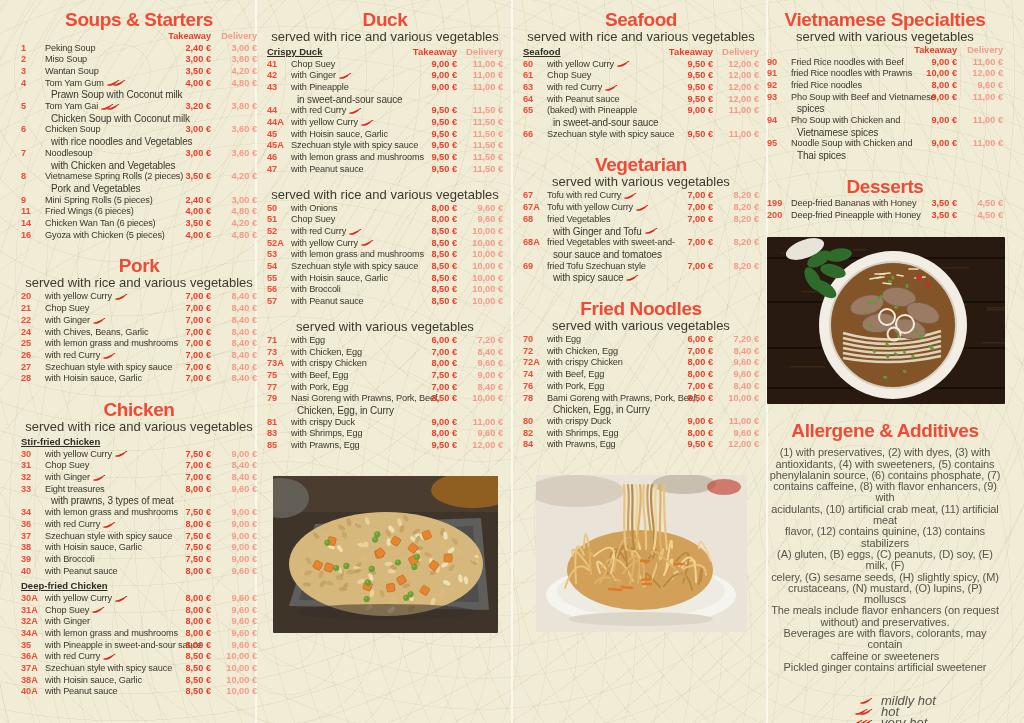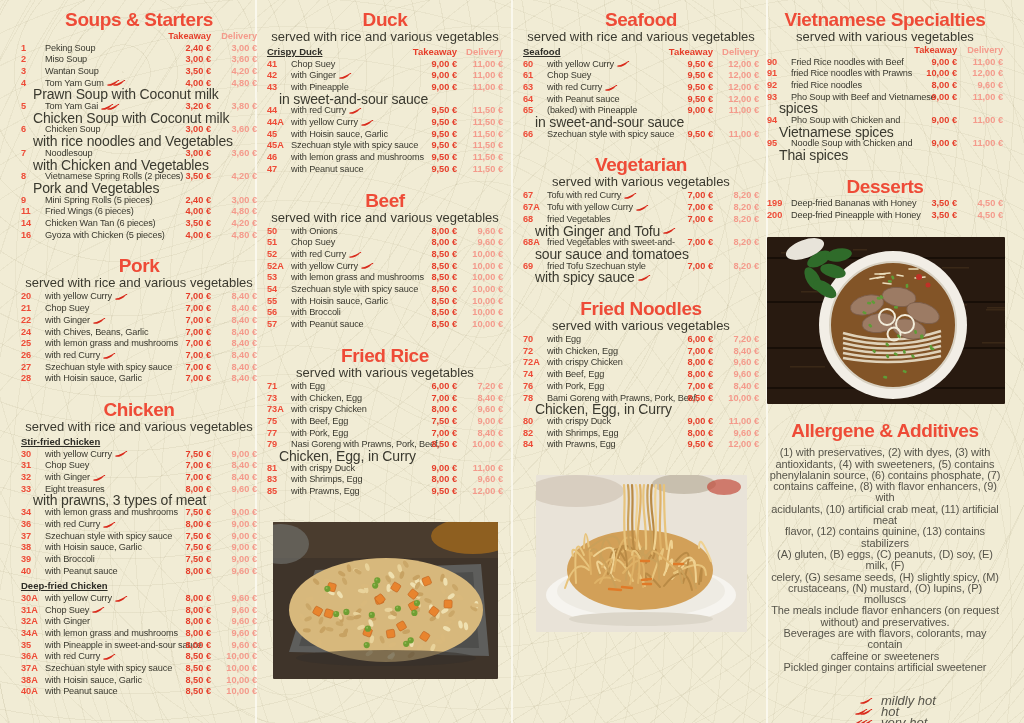--- a/index.html
+++ b/index.html
@@ -25,21 +25,21 @@
   .ph-t{width:50px;text-align:right;color:#e63e2a;}
   .ph-d{width:46px;text-align:right;color:#f49a8b;}
   .subhead{display:flex;align-items:baseline;font-size:9.5px;font-weight:bold;color:#2d2c26;line-height:12.5px;margin-top:3px;}
   .sublabel{flex:1;text-decoration:underline;}
   .item{display:flex;align-items:baseline;font-size:9.2px;line-height:11.7px;}
   .num{width:24px;font-weight:bold;color:#ee4b37;flex-shrink:0;}
   .namewrap{flex:1;display:flex;align-items:center;gap:3px;min-width:0;}
   .name{white-space:nowrap;letter-spacing:-.15px;}
   .tw{width:50px;text-align:right;font-weight:bold;color:#e63e2a;flex-shrink:0;}
   .dv{width:46px;text-align:right;font-weight:bold;color:#f49a8b;flex-shrink:0;}
-  .desc{margin-left:12px;font-size:14px;line-height:11.7px;letter-spacing:-.15px;display:flex;align-items:center;gap:3px;}
+  .desc{margin-left:30px;font-size:10px;line-height:11.7px;letter-spacing:-.15px;display:flex;align-items:center;gap:3px;}
   .chili{flex-shrink:0;}
   .spice{display:inline-flex;align-items:center;}
   .spice .chili + .chili{margin-left:-7px;}
   .photo{border-radius:1px;overflow:hidden;line-height:0;}
   .photo svg{display:block;}
   .ph-rice{margin:24px auto 0;width:225px;}
   .ph-noodles{margin:24px auto 0;width:211px;}
   .ph-pho{margin:16px auto 0;width:238px;}
   .atext{margin-top:15px;}
   .atext .stitle{margin-bottom:5px;}
@@ -565,21 +565,20 @@
         <div class="item">
           <span class="num">47</span>
           <span class="namewrap">
             <span class="name">with Peanut sauce</span>
           </span>
           <span class="tw">9,50 €</span>
           <span class="dv">11,50 €</span>
         </div>
       </section>
       <section class="block menu">
-        <div class="stitle">Beef</div>
         <div class="subtitle">served with rice and various vegetables</div>
         <div class="item">
           <span class="num">50</span>
           <span class="namewrap">
             <span class="name">with Onions</span>
           </span>
           <span class="tw">8,00 €</span>
           <span class="dv">9,60 €</span>
         </div>
         <div class="item">
@@ -651,21 +650,20 @@
         <div class="item">
           <span class="num">57</span>
           <span class="namewrap">
             <span class="name">with Peanut sauce</span>
           </span>
           <span class="tw">8,50 €</span>
           <span class="dv">10,00 €</span>
         </div>
       </section>
       <section class="block menu">
-        <div class="stitle">Fried Rice</div>
         <div class="subtitle">served with various vegetables</div>
         <div class="item">
           <span class="num">71</span>
           <span class="namewrap">
             <span class="name">with Egg</span>
           </span>
           <span class="tw">6,00 €</span>
           <span class="dv">7,20 €</span>
         </div>
         <div class="item">

